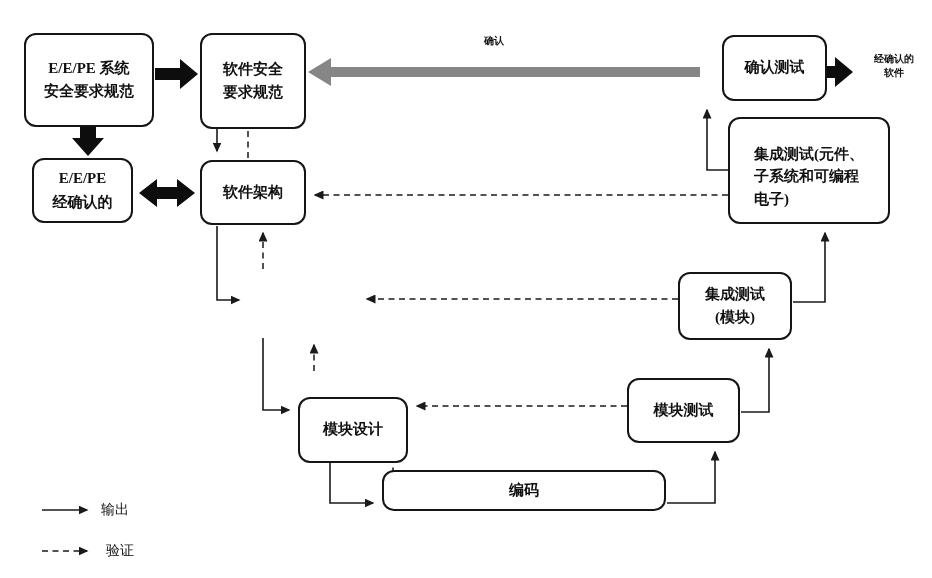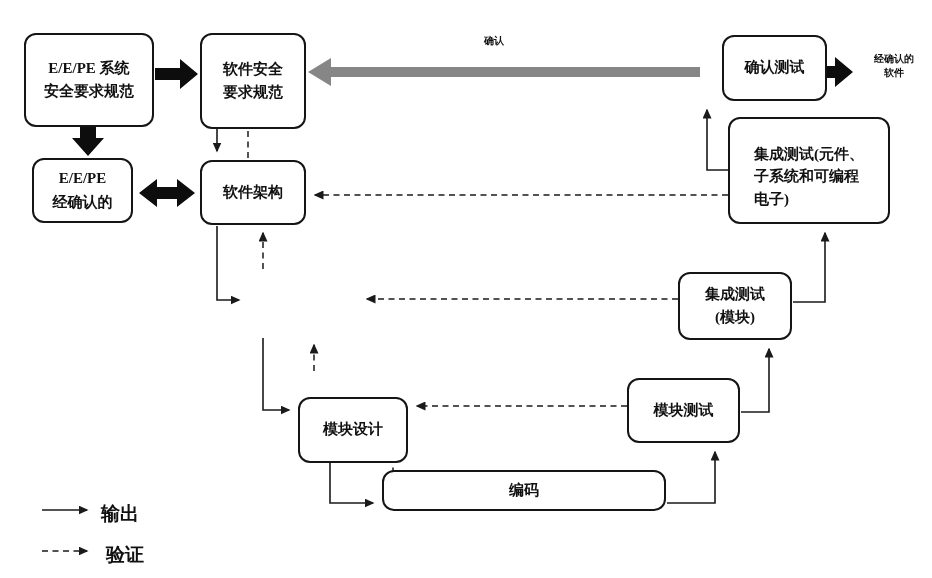--- a/index.html
+++ b/index.html
@@ -39,21 +39,21 @@
   #n-sw-system-design{left:248px;top:271px;width:110px;height:66px;}
   #n-module-design{left:298px;top:373px;width:110px;height:66px;margin-top:24px;}
   #n-coding{left:382px;top:470px;width:284px;height:41px;}
   #n-module-test{left:627px;top:378px;width:113px;height:65px;}
   #n-int-test-module{left:678px;top:272px;width:114px;height:68px;}
   #n-int-test-pe{left:728px;top:117px;width:162px;height:107px;line-height:1.5;}
   #n-validation-test{left:698px;top:35px;width:105px;height:66px;margin-left:24px;}
   #t-validated-software{left:856px;top:52px;width:76px;text-align:center;}
   #t-validation-label{left:458px;top:34px;width:72px;text-align:center;}
   
-  .legend-label{position:absolute;z-index:2;font-size:19px;font-weight:bold;}
+  .legend-label{position:absolute;z-index:2;font-size:14px;font-weight:normal;}
   #t-legend-output{left:101px;top:501px;}
   #t-legend-verify{left:106px;top:542px;}
 </style>
 </head>
 <body>
 
 <div id="canvas">
 
   <svg id="wires" viewBox="0 0 932 578" xmlns="http://www.w3.org/2000/svg">
     <defs>

